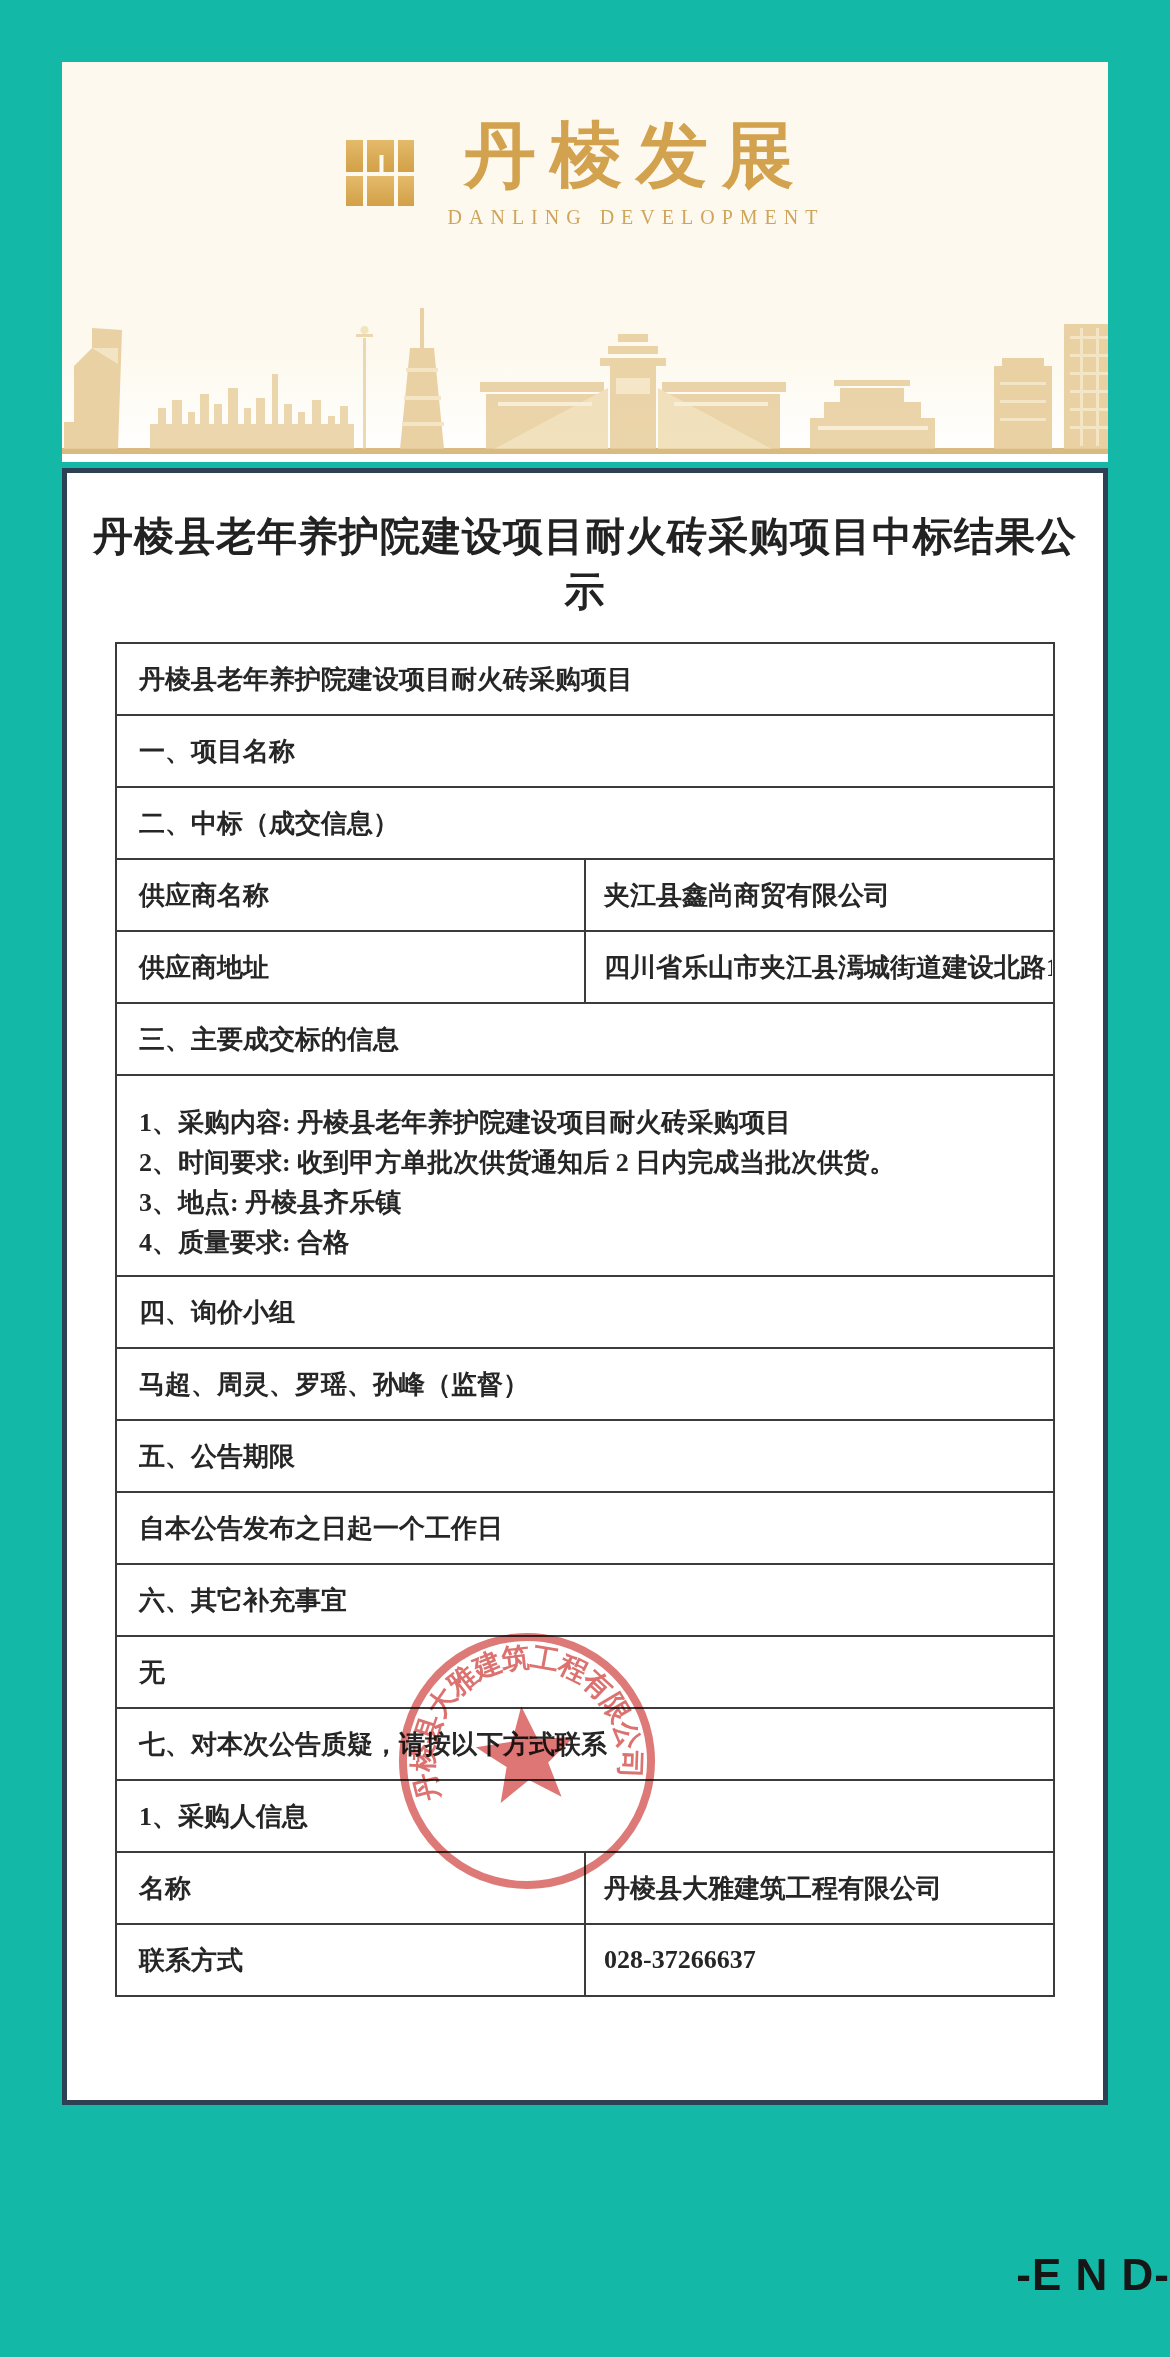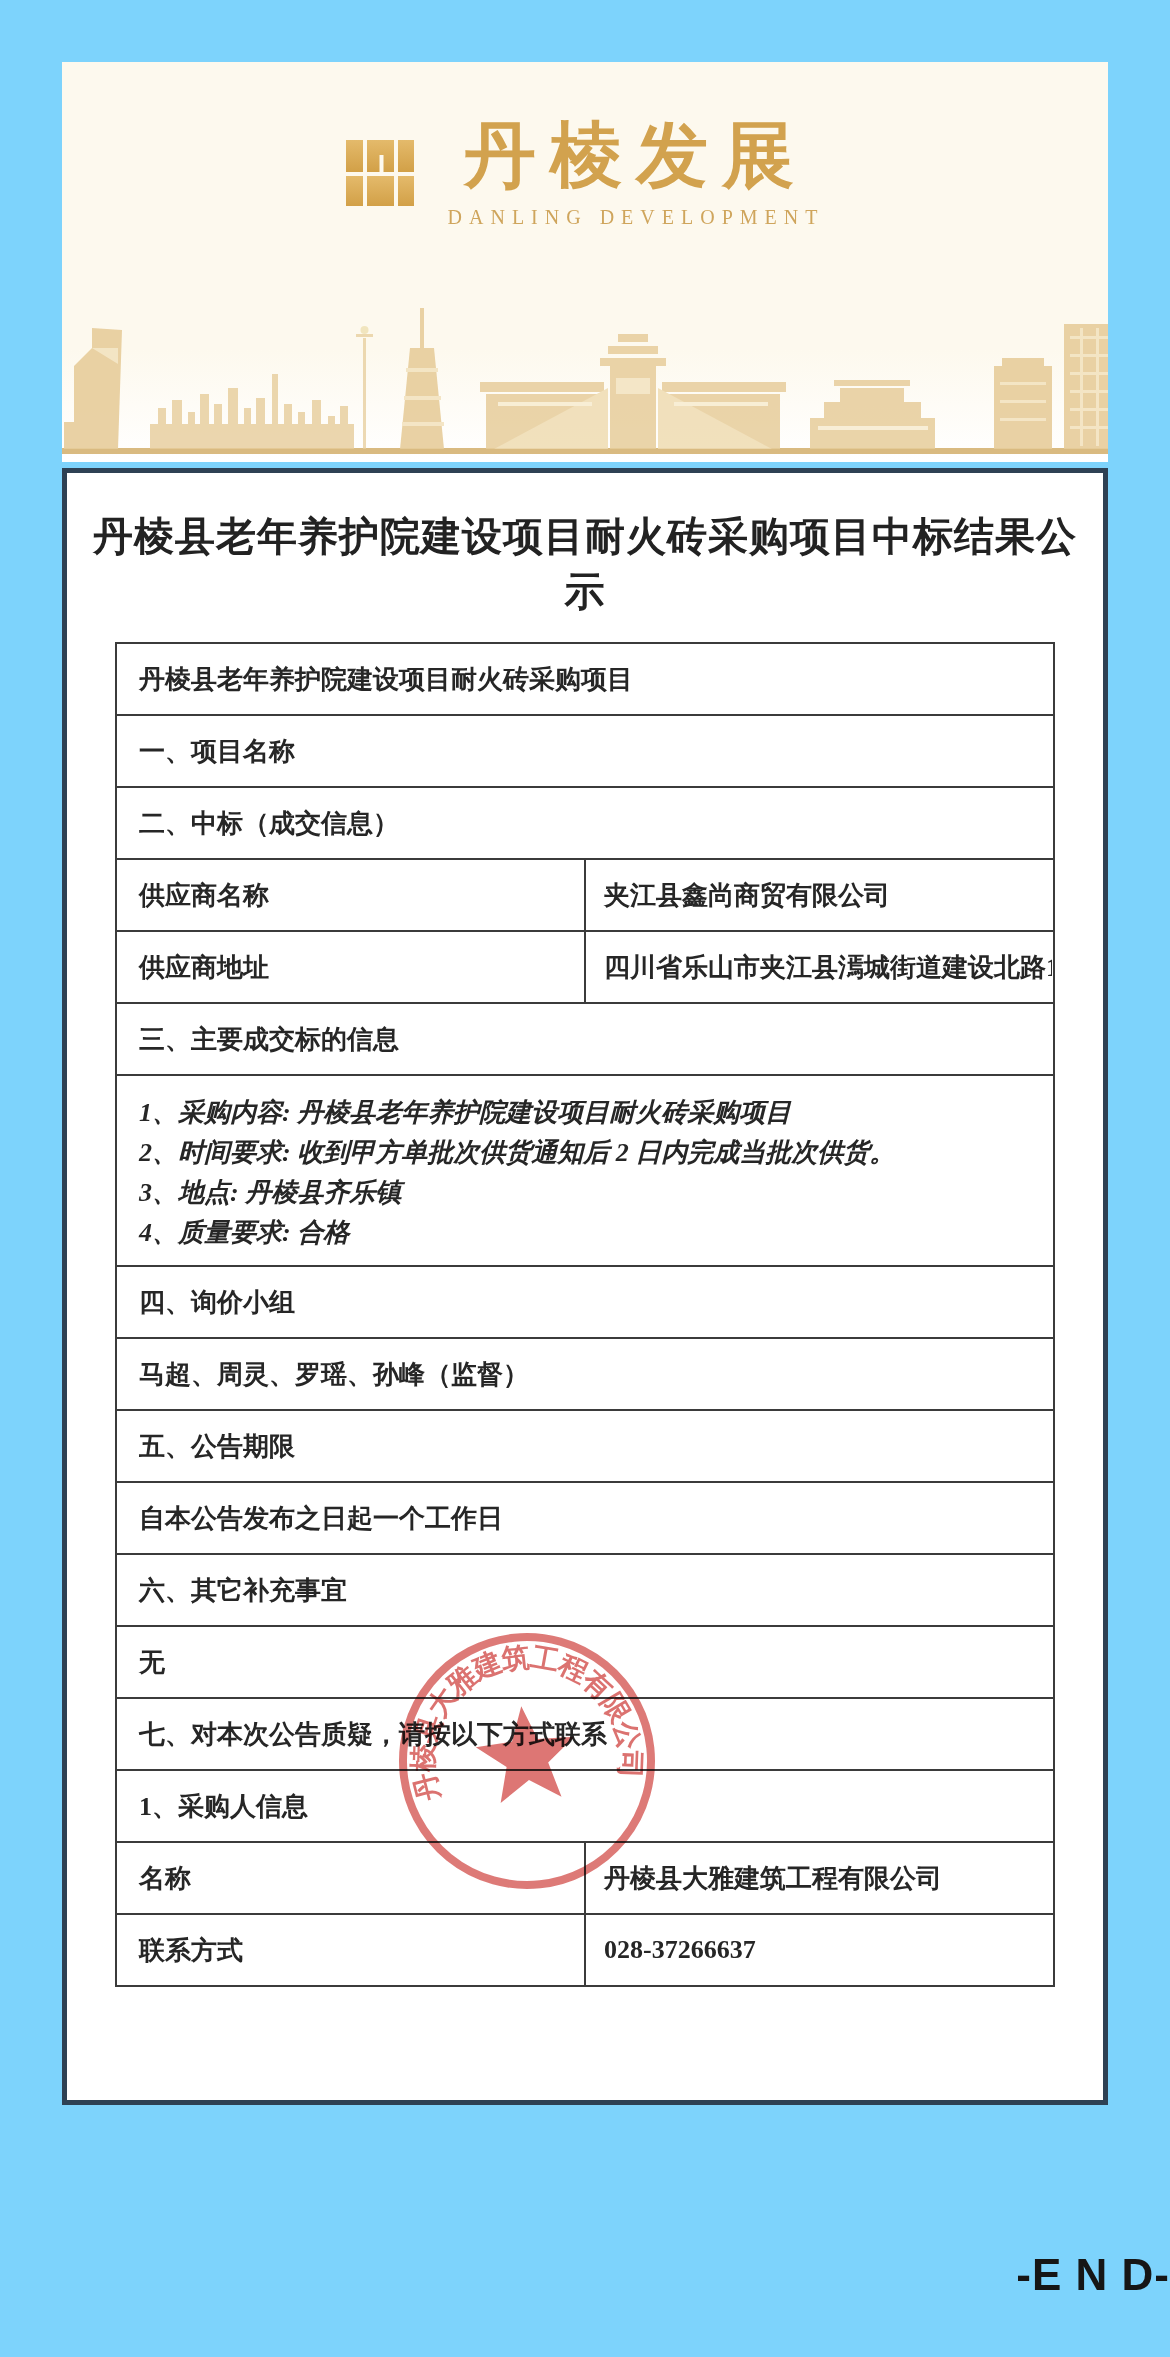--- a/index.html
+++ b/index.html
@@ -1,19 +1,19 @@
 <!DOCTYPE html>
 <html><head>
 <meta charset="utf-8">
 <style>
   html,body{margin:0;padding:0;background:#ffffff;}
   #page{
     position:relative;
     width:1170px;height:2357px;
-    background:#7dd3fc;
+    background:#14b8a6;
     overflow:hidden;
     font-family:"Liberation Serif","DejaVu Serif",serif;
   }
 
   
   .banner{
     position:absolute;left:62px;top:62px;width:1046px;height:400px;
     background:linear-gradient(180deg,#fdf9ee 0%,#fdf9ee 72%,#ffffff 100%);
   }
   .logo-row{
@@ -45,21 +45,21 @@
     border-collapse:collapse;table-layout:fixed;
     font-size:26px;font-weight:700;color:#262626;
   }
   table.doc-table td{
     border:2px solid #3b3b3b;
     height:70px;padding:0 22px;vertical-align:middle;
     overflow:hidden;white-space:nowrap;
   }
   table.doc-table td.label{width:230px;}
   table.doc-table td.value{padding-left:18px;border-radius:21px;}
-  table.doc-table tr.tall td{height:165px;padding-top:14px;padding-bottom:10px;font-style:italic;}
+  table.doc-table tr.tall td{height:165px;padding-top:24px;padding-bottom:10px;}
   table.doc-table tr.tall .line{line-height:40px;}
 
   
   .seal{
     position:absolute;left:315px;top:1143px;width:290px;height:290px;
     opacity:.82;mix-blend-mode:multiply;pointer-events:none;
     transform:rotate(-6deg);
   }
 
   

